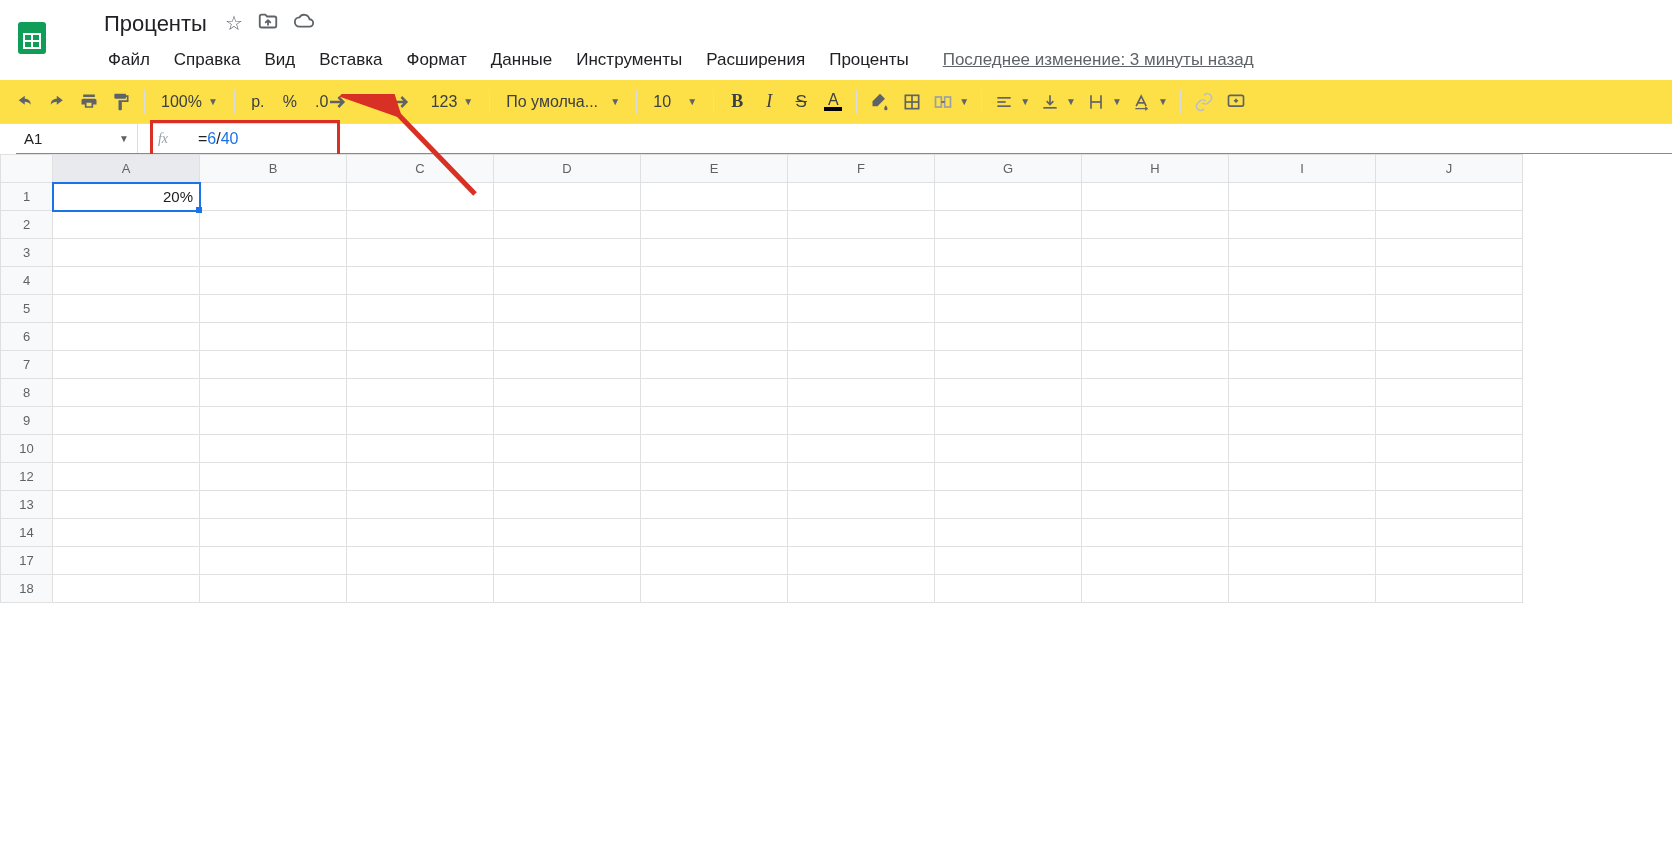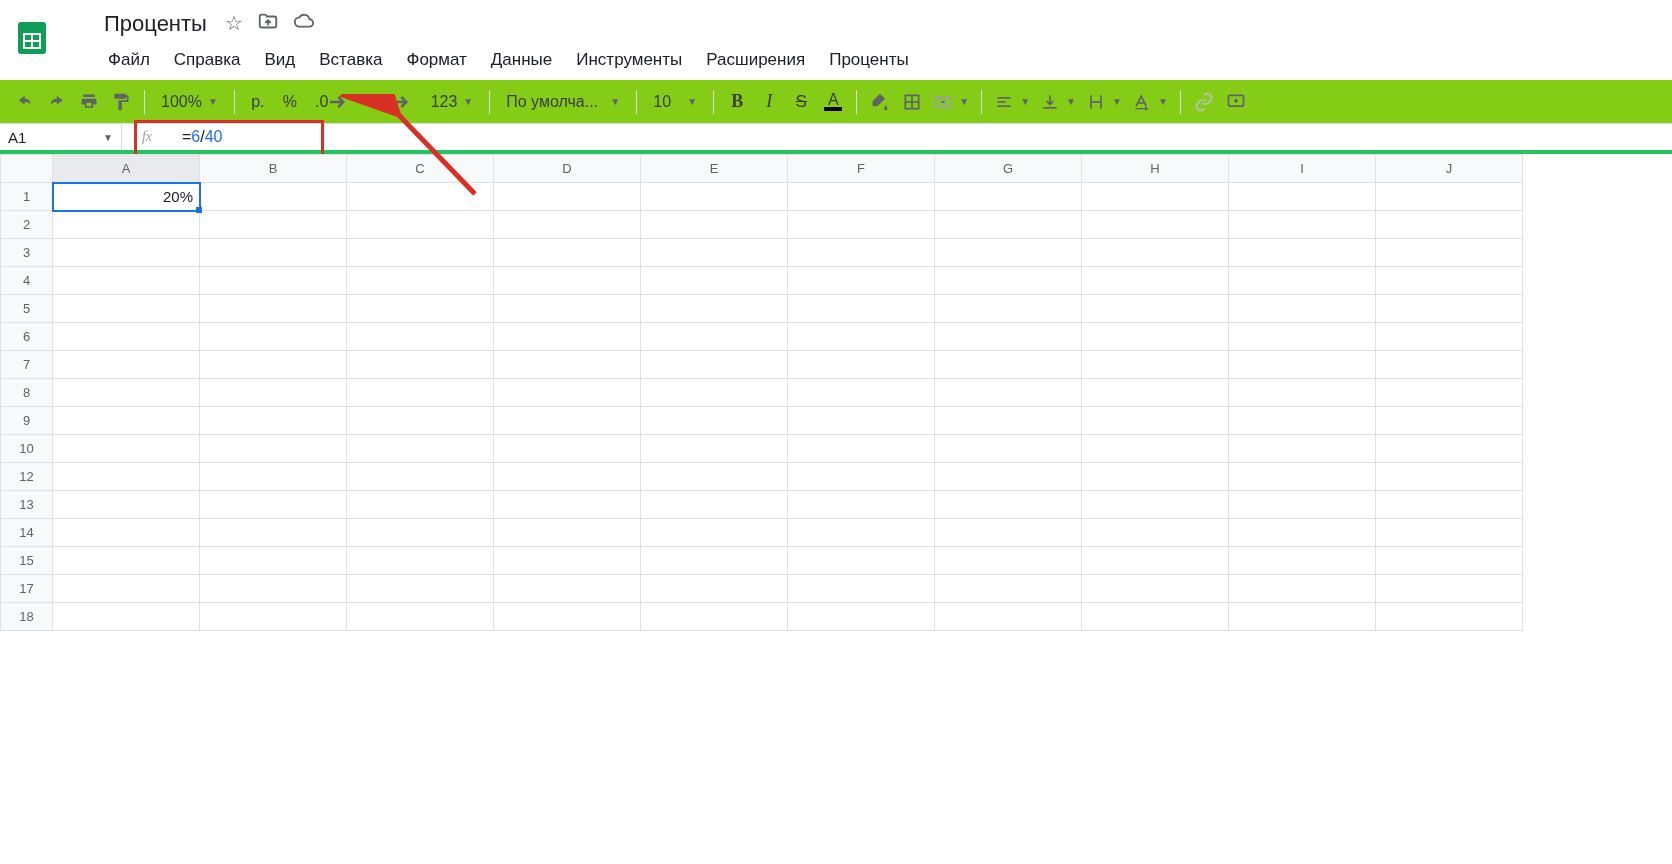--- a/index.html
+++ b/index.html
@@ -12,35 +12,35 @@
 .title-area { flex: 1; padding-left: 6px; }
 .title-row { display: flex; align-items: center; gap: 12px; height: 32px; }
 .doc-title { font-size: 22px; color: #202124; padding: 2px 6px; }
 .title-icons { display: flex; gap: 14px; color: #5f6368; }
 .title-icons span { cursor: pointer; font-size: 20px; }
 .menu-row { display: flex; align-items: center; gap: 4px; height: 32px; margin-top: 4px; }
 .menu-item { padding: 4px 10px; font-size: 17px; color: #202124; cursor: pointer; border-radius: 4px; }
 .last-change { color: #5f6368; text-decoration: underline; font-size: 17px; margin-left: 20px; cursor: pointer; }
 
 
-.toolbar { display: flex; align-items: center; height: 44px; border-bottom: 1px solid #dadce0; padding: 0 10px; gap: 2px; margin-top: 4px; background: #84cc16; }
+.toolbar { display: flex; align-items: center; height: 44px; border-bottom: 1px solid #dadce0; padding: 0 10px; gap: 2px; margin-top: 4px; background: #fde047; }
 .tbtn { min-width: 30px; height: 30px; display: flex; align-items: center; justify-content: center; color: #5f6368; cursor: pointer; border-radius: 4px; font-size: 17px; padding: 0 4px; position: relative; }
 .tsep { width: 1px; height: 24px; background: #dadce0; margin: 0 6px; }
 .tbtn.text { font-size: 16px; color: #3c4043; padding: 0 8px; }
 .tbtn .caret { font-size: 10px; margin-left: 6px; color: #5f6368; }
 .tbtn.bold { font-weight: bold; font-family: serif; font-size: 18px; color: #3c4043; }
 .tbtn.italic { font-style: italic; font-family: serif; font-size: 18px; color: #3c4043; }
 .tbtn.strike { text-decoration: line-through; font-size: 17px; color: #3c4043; }
 .tbtn.textcolor { display: flex; flex-direction: column; align-items: center; gap: 0; }
 .tbtn.textcolor .letter { font-size: 16px; color: #3c4043; line-height: 14px; }
 .tbtn.textcolor .underline { width: 18px; height: 4px; background: #000; }
 .tbtn svg { width: 20px; height: 20px; }
 
 
-.formula-bar { display: flex; align-items: center; height: 30px; border-bottom: 4px solid #22c55e; }
+.formula-bar { display: flex; align-items: center; height: 30px; border-bottom: 1px solid #22c55e; margin-left: 16px; }
 .name-box { width: 122px; height: 100%; display: flex; align-items: center; padding-left: 8px; font-size: 15px; color: #202124; border-right: 1px solid #dadce0; }
 .name-box .caret { margin-left: auto; margin-right: 8px; font-size: 10px; color: #5f6368; }
 .fx-area { display: flex; align-items: center; height: 100%; flex: 1; }
 .fx-label { width: 50px; display: flex; align-items: center; justify-content: center; color: #9aa0a6; font-style: italic; font-family: serif; font-size: 14px; }
 .fx-input { padding-left: 10px; font-size: 16px; font-family: Arial; display: flex; align-items: center; height: 100%; flex: 1; }
 .fx-eq { color: #202124; }
 .fx-num { color: #1a73e8; }
 .fx-op { color: #202124; }
 .formula-highlight { position: absolute; border: 3px solid #d93025; pointer-events: none; }
 
@@ -88,20 +88,21 @@
     <div class="menu-row">
       <span class="menu-item">Файл</span>
       <span class="menu-item">Справка</span>
       <span class="menu-item">Вид</span>
       <span class="menu-item">Вставка</span>
       <span class="menu-item">Формат</span>
       <span class="menu-item">Данные</span>
       <span class="menu-item">Инструменты</span>
       <span class="menu-item">Расширения</span>
       <span class="menu-item">Проценты</span>
+      <span class="last-change">Последнее изменение: 3 минуты назад</span>
     </div>
   </div>
 </div>
 
 <div class="toolbar">
   <div class="tbtn">
       <svg viewBox="0 0 24 24" fill="#5f6368">
         <path d="M12 8V4l-8 6 8 6v-4c3 0 6 1 8 4 0-5-3-8-8-8z" transform="scale(0.9) translate(1,1)"></path>
       </svg>
     </div>
@@ -426,33 +427,20 @@
           <td></td>
           <td></td>
           <td></td>
           <td></td>
           <td></td>
           <td></td>
           <td></td>
           <td></td>
         </tr>
         <tr>
-          <th>15</th>
-          <td></td>
-          <td></td>
-          <td></td>
-          <td></td>
-          <td></td>
-          <td></td>
-          <td></td>
-          <td></td>
-          <td></td>
-          <td></td>
-        </tr>
-        <tr>
           <th>17</th>
           <td></td>
           <td></td>
           <td></td>
           <td></td>
           <td></td>
           <td></td>
           <td></td>
           <td></td>
           <td></td>

